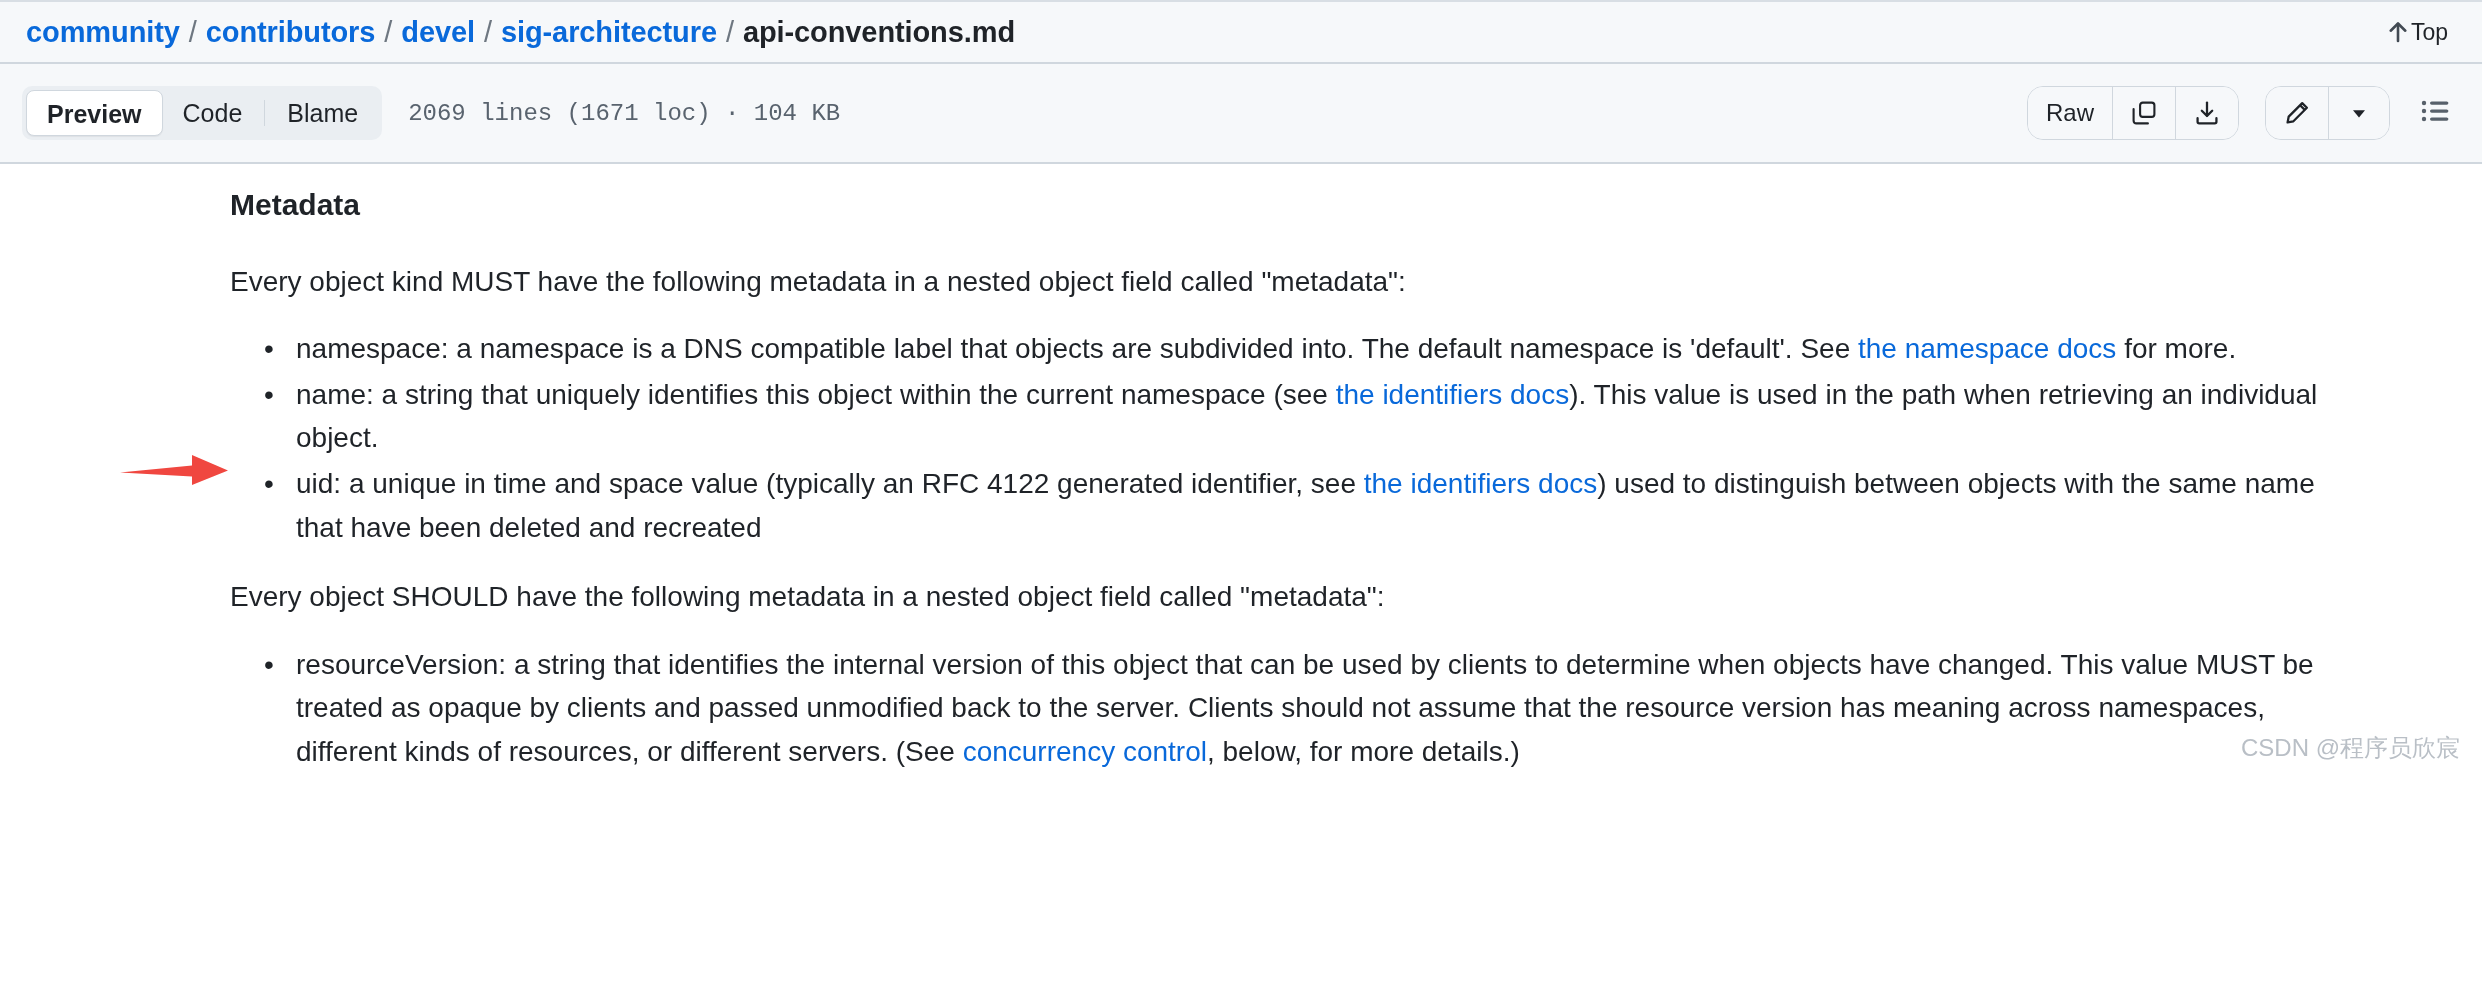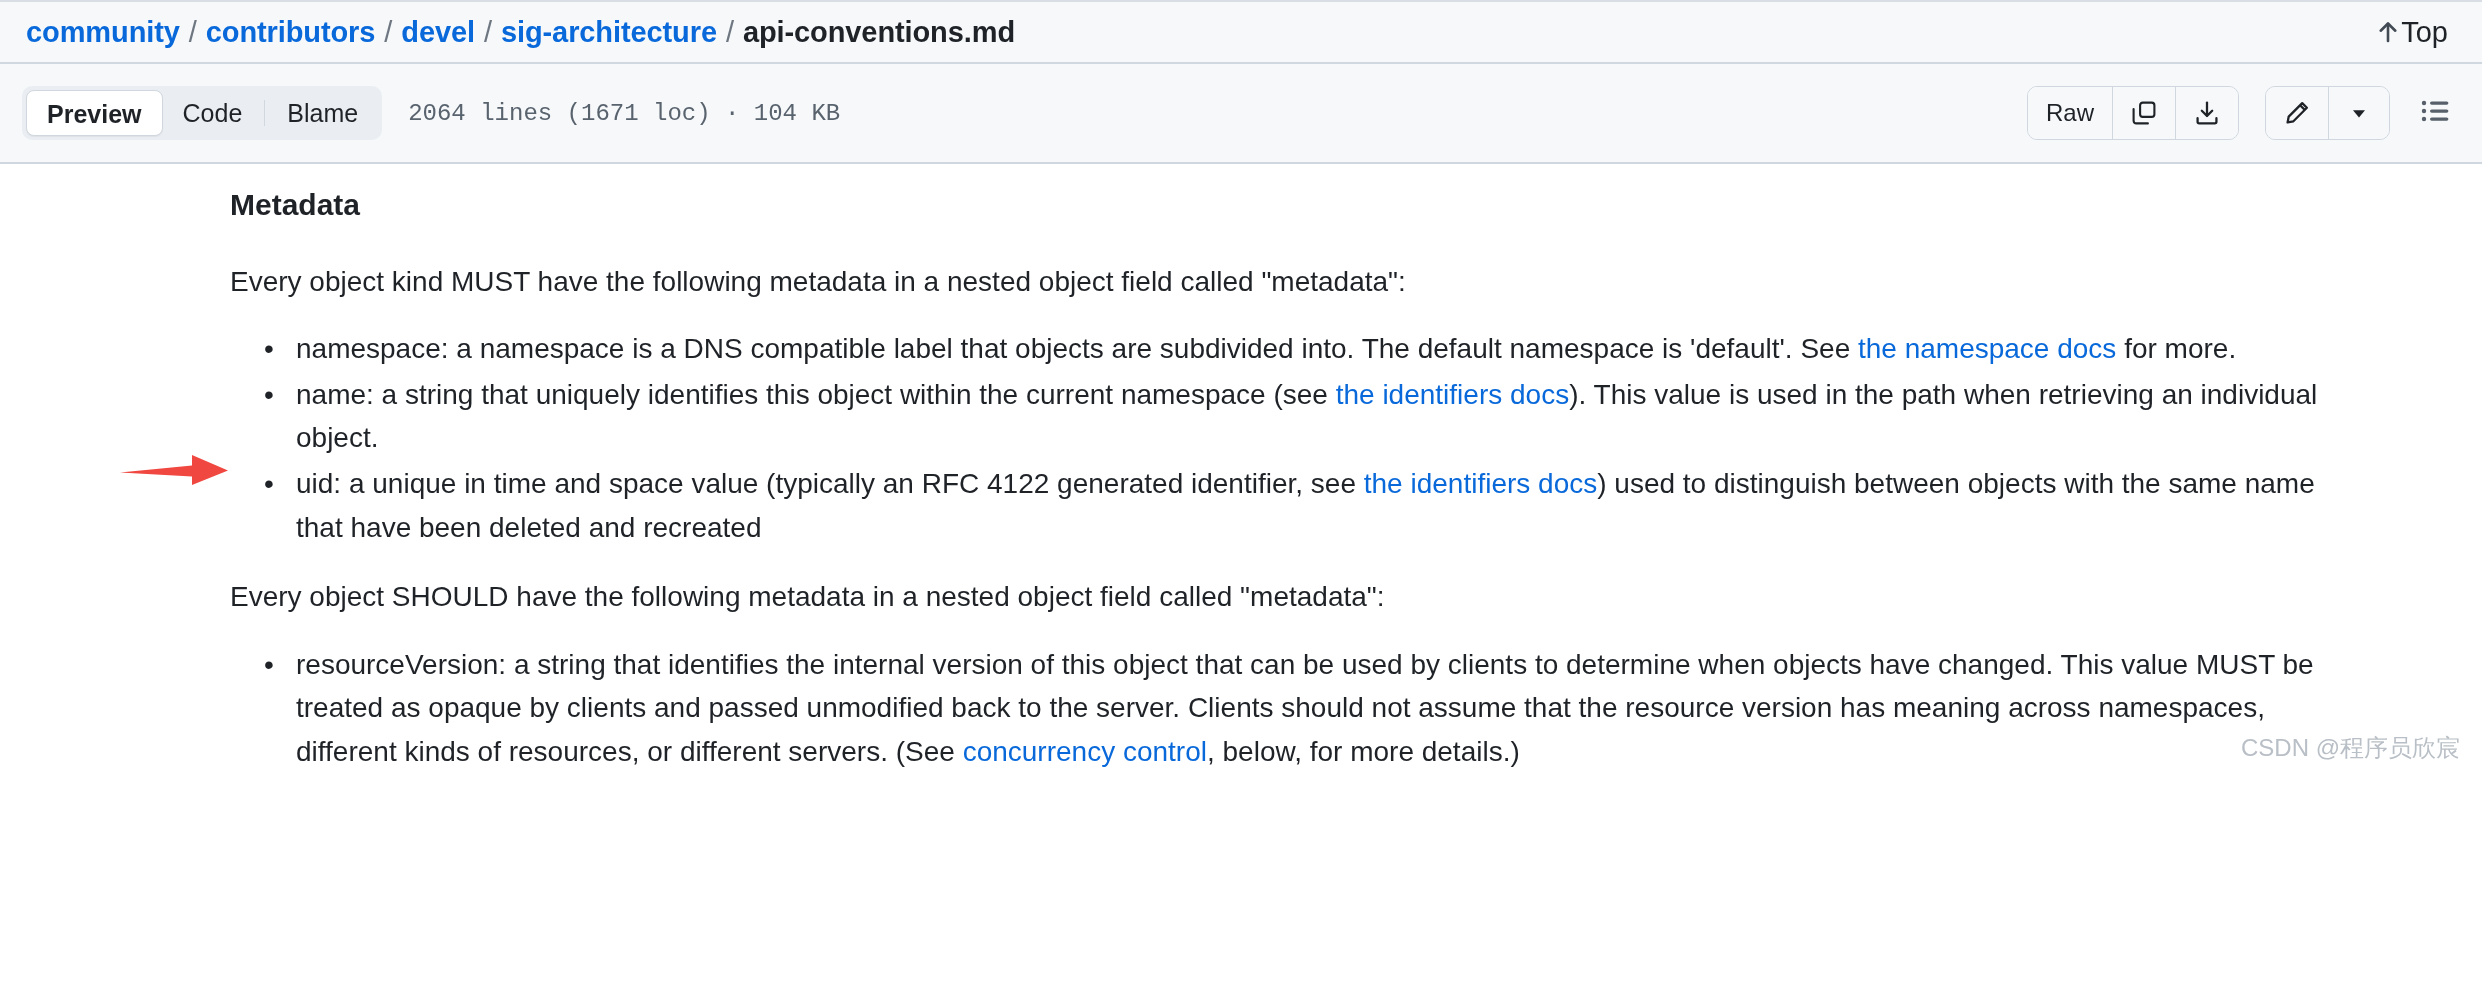--- a/index.html
+++ b/index.html
@@ -45,21 +45,21 @@
     padding: 0 9px;
     font-weight: 300;
   }
   .breadcrumb .current {
     font-weight: 700;
     color: #1f2328;
   }
   .top-btn {
     display: flex;
     align-items: center;
-    font-size: 29px;
+    font-size: 23px;
     color: #1f2328;
     cursor: pointer;
     padding-right: 6px;
   }
   .top-btn svg { display: block; }
 
   
   .file-toolbar {
     background: #f6f8fa;
     border-bottom: 2px solid #d0d7de;
@@ -115,21 +115,21 @@
   }
   .toolbar-right {
     display: flex;
     align-items: center;
     gap: 26px;
   }
   .btn-group {
     display: flex;
     align-items: stretch;
     border: 1px solid #d0d7de;
-    border-radius: 10px;
+    border-radius: 16px;
     overflow: hidden;
     background: #f6f8fa;
     height: 52px;
   }
   .btn-group > .gbtn {
     display: flex;
     align-items: center;
     justify-content: center;
     padding: 0 18px;
     cursor: pointer;
@@ -250,21 +250,21 @@
 </div>
 
 <div class="file-toolbar">
   <div class="toolbar-left">
     <div class="segmented">
       <div class="seg-item active">Preview</div>
       <div class="seg-item">Code</div>
       <div class="seg-divider"></div>
       <div class="seg-item">Blame</div>
     </div>
-    <div class="file-stats">2064 lines (1671 loc) · 104 KB</div>
+    <div class="file-stats">2069 lines (1671 loc) · 104 KB</div>
   </div>
 
   <div class="toolbar-right">
     <div class="btn-group">
       <div class="gbtn">Raw</div>
       <div class="gbtn">
         <span>
           <svg width="26" height="26" viewBox="0 0 16 16" fill="none" stroke="#1f2328" stroke-width="1.3">
             <rect x="5.6" y="1.6" width="8.8" height="8.8" rx="1.6"></rect>
             <path d="M10.4 14.4H3.2a1.6 1.6 0 0 1-1.6-1.6V5.6" stroke-linecap="round"></path>

